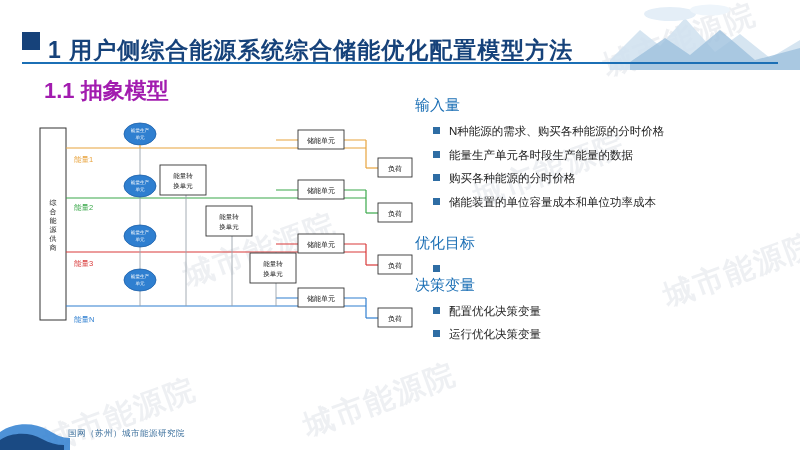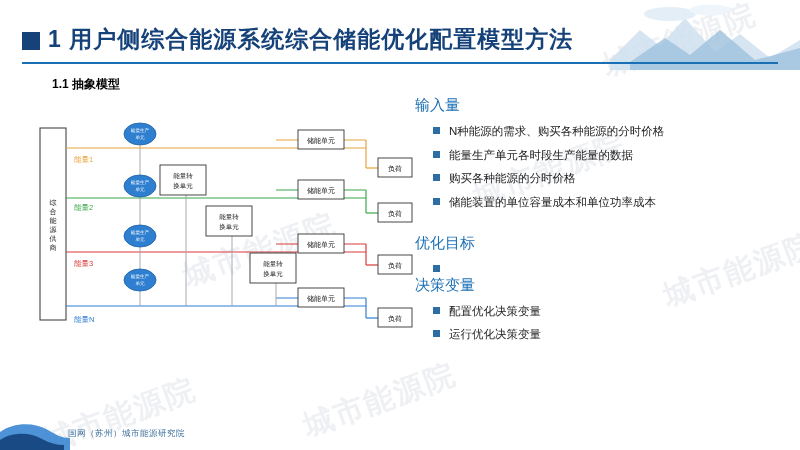--- a/index.html
+++ b/index.html
@@ -41,45 +41,45 @@
     width: 800px; height: 42px;
   }
   .title-square {
     position: absolute;
     left: 22px; top: 10px;
     width: 18px; height: 18px;
     background: #16427a;
   }
   .title-text {
     position: absolute;
-    left: 48px; top: 2px;
+    left: 48px; top: 13px;
     font-size: 23px;
     font-weight: bold;
     color: #16427a;
     letter-spacing: 1px;
   }
   .title-underline {
     position: absolute;
     left: 22px; top: 62px;
     width: 756px; height: 2px;
     background: #1b6fb5;
   }
   .header-art {
     position: absolute;
     right: 0; top: 0;
     width: 190px; height: 70px;
     overflow: hidden;
   }
 
   .subtitle {
     position: absolute;
-    left: 52px; top: 76px;
-    font-size: 12px;
+    left: 44px; top: 76px;
+    font-size: 22px;
     font-weight: bold;
-    color: #000000;
+    color: #a21caf;
   }
 
   
   .col-right {
     position: absolute;
     left: 415px; top: 96px;
     width: 372px;
   }
   .sec-head {
     font-size: 15px;

